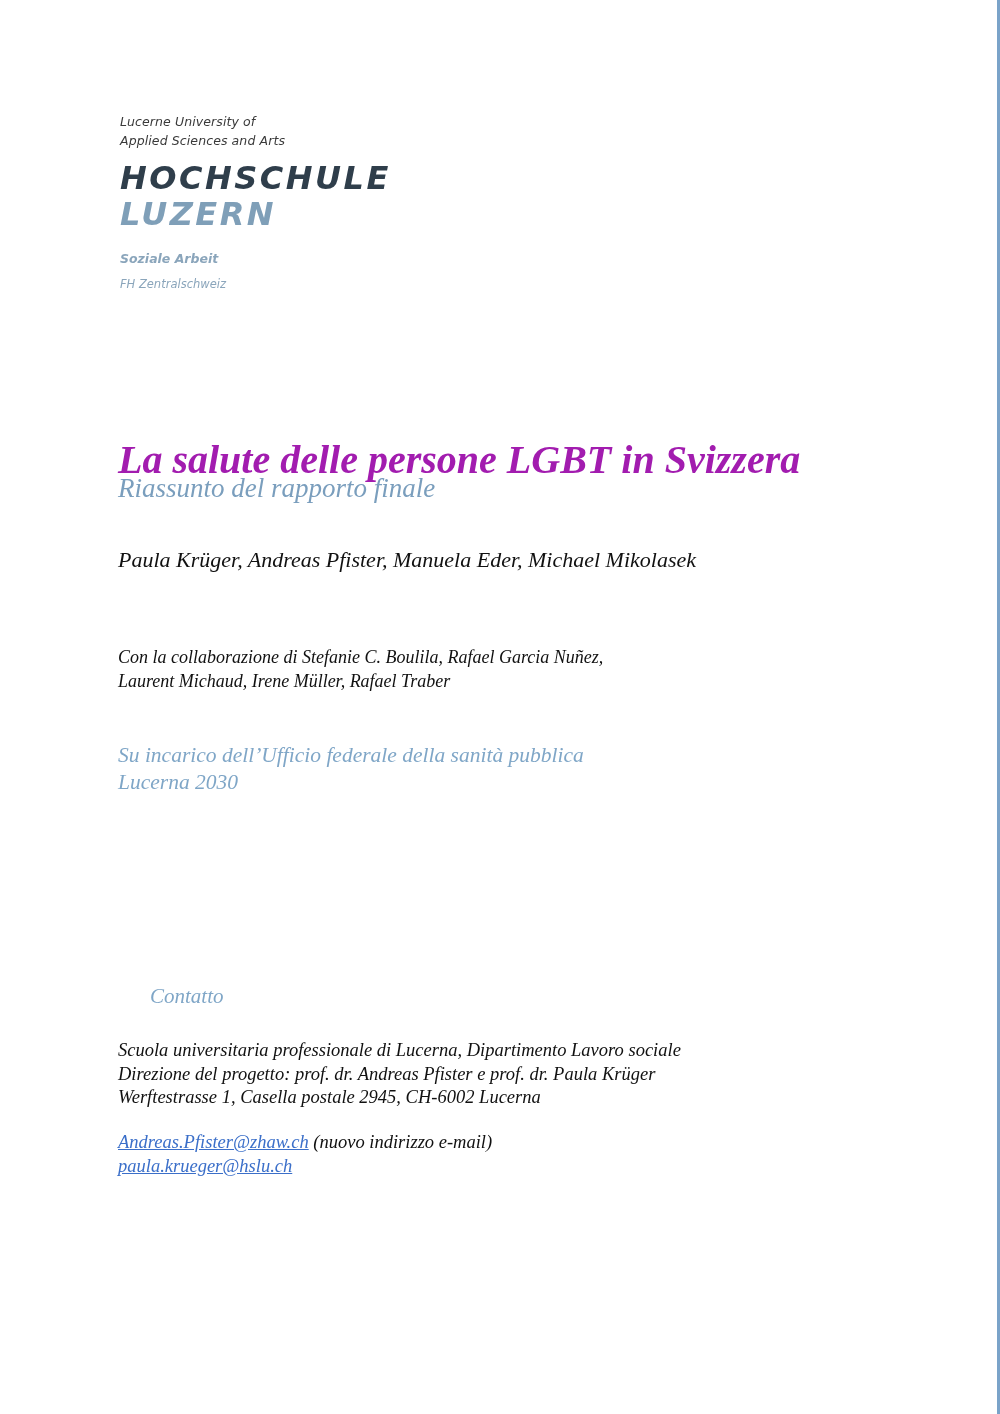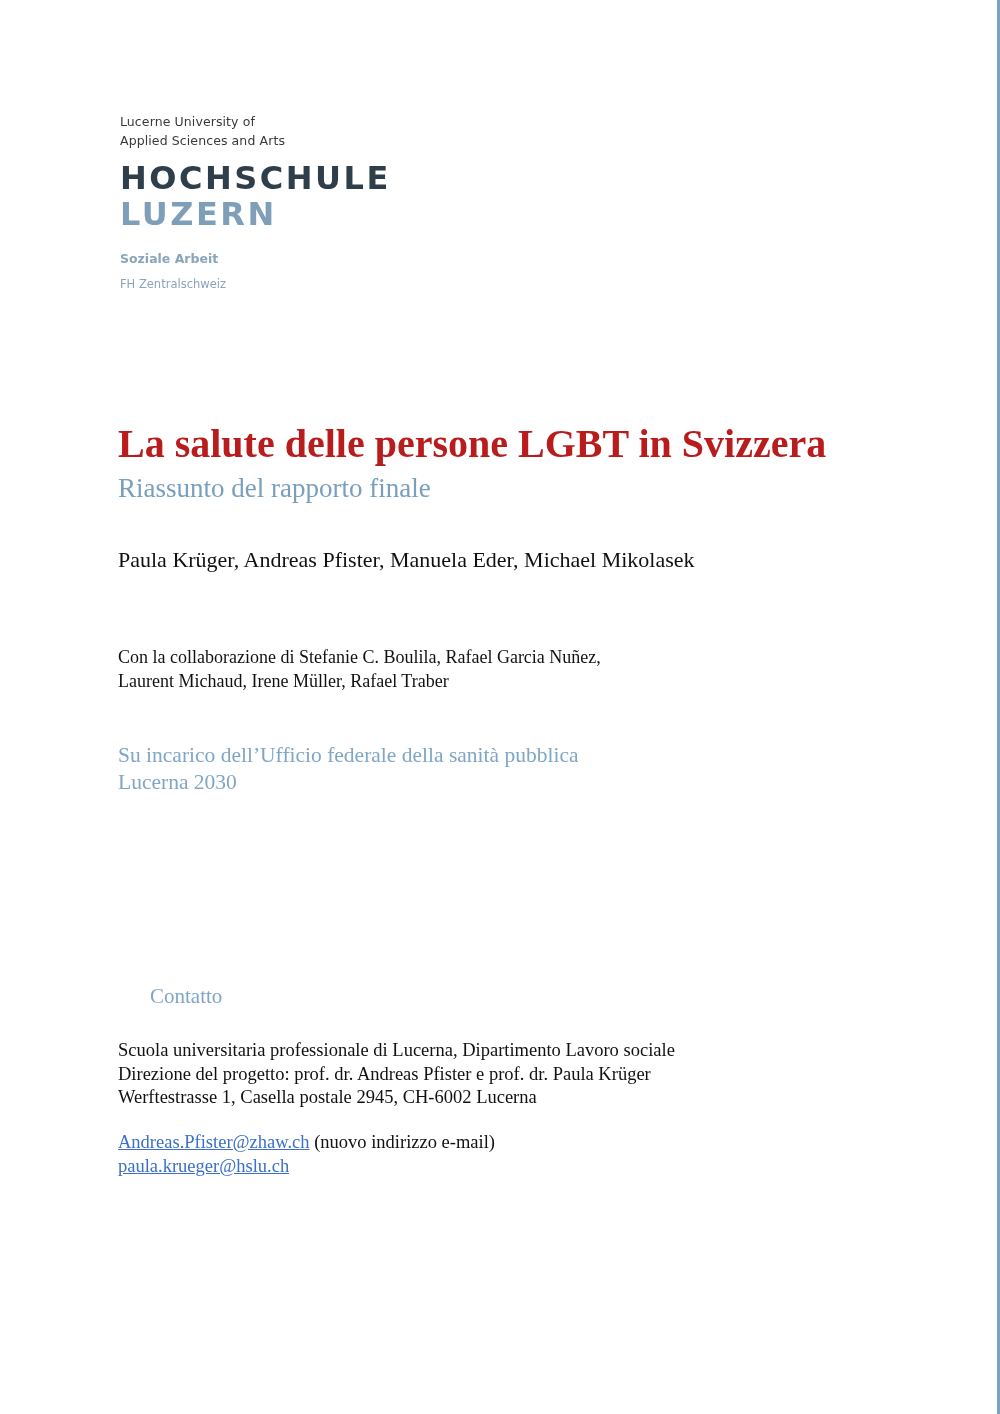--- a/index.html
+++ b/index.html
@@ -1,28 +1,28 @@
 <!DOCTYPE html>
 <html><head>
   <meta charset="utf-8">
   <style>
     html, body { margin: 0; padding: 0; background: #ffffff; }
     body { width: 1000px; height: 1414px; position: relative; overflow: hidden; }
-    .page { position: absolute; left: 0; top: 0; width: 1000px; height: 1414px; background: #fff; }
+    .page { position: absolute; left: 0; top: 0; width: 1000px; height: 1414px; background: #fff; font-style: italic; }
     .edge-bar { position: absolute; left: 997px; top: 0; width: 3px; height: 1414px; background: #7aa3c9; }
 
     .logo { position: absolute; left: 120px; top: 112px; }
     .logo-small { font-family: "DejaVu Sans", sans-serif; font-size: 12.5px; color: #3a3a3a; line-height: 19px; letter-spacing: 0.1px; }
     .logo-hs { font-family: "DejaVu Sans", sans-serif; font-weight: bold; font-size: 32px; color: #2f3e4b; letter-spacing: 2.5px; line-height: 36px; margin-top: 10px; text-align: right; }
     .logo-lu { font-family: "DejaVu Sans", sans-serif; font-weight: bold; font-size: 32px; color: #7f9fb8; letter-spacing: 2.5px; line-height: 36px; }
     .logo-dept { font-family: "DejaVu Sans", sans-serif; font-weight: bold; font-size: 12.5px; color: #8aa5bb; margin-top: 19px; line-height: 16px; }
     .logo-fh { font-family: "DejaVu Sans", sans-serif; font-size: 11.5px; color: #8aa5bb; margin-top: 9px; line-height: 16px; }
 
     .serif { font-family: "Liberation Serif", serif; }
-    .title { position: absolute; left: 118px; top: 420px; font-size: 40px; font-weight: bold; color: #b91c1c; white-space: nowrap; }
+    .title { position: absolute; left: 118px; top: 436px; font-size: 40px; font-weight: bold; color: #a21caf; white-space: nowrap; }
     .subtitle { position: absolute; left: 118px; top: 473px; font-size: 27px; color: #7a9ebd; white-space: nowrap; }
     .authors { position: absolute; left: 118px; top: 547px; font-size: 22px; color: #111; white-space: nowrap; }
     .collab { position: absolute; left: 118px; top: 645px; font-size: 18px; color: #111; line-height: 24px; white-space: nowrap; }
     .commission { position: absolute; left: 118px; top: 742px; font-size: 21.5px; color: #7fa6c7; line-height: 27px; white-space: nowrap; }
     .contact-heading { position: absolute; left: 118px; top: 984px; font-size: 21px; color: #7fa6c7; white-space: nowrap; margin-left: 32px; }
     .contact-body { position: absolute; left: 118px; top: 1039px; font-size: 18.5px; color: #111; line-height: 23.5px; white-space: nowrap; }
     .contact-links { position: absolute; left: 118px; top: 1131px; font-size: 18.5px; color: #111; line-height: 23.5px; white-space: nowrap; }
     .contact-links a { color: #3b6fc9; text-decoration: underline; }
   </style>
 </head>

